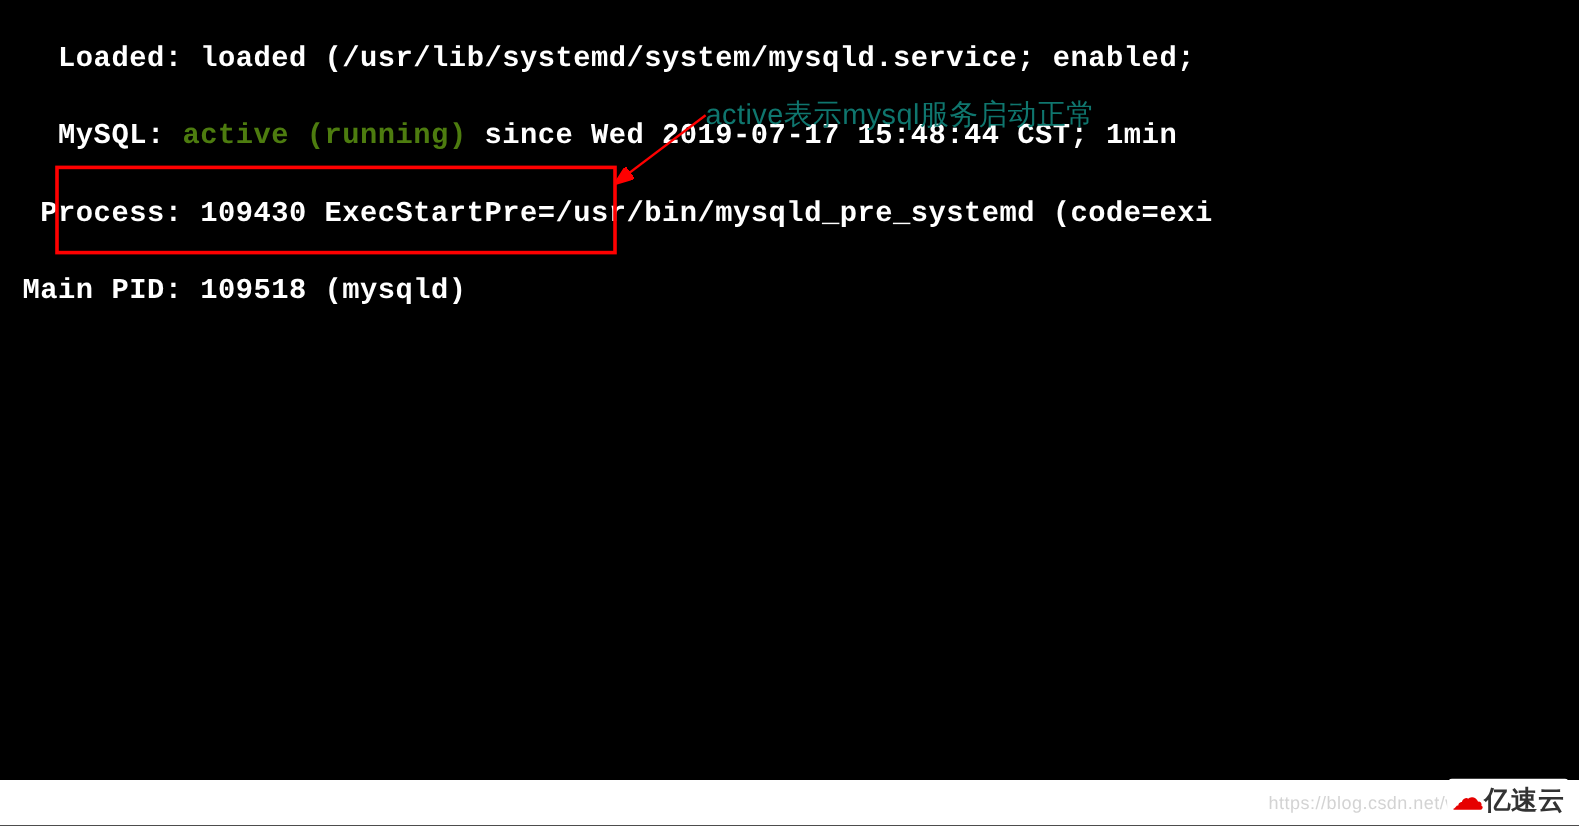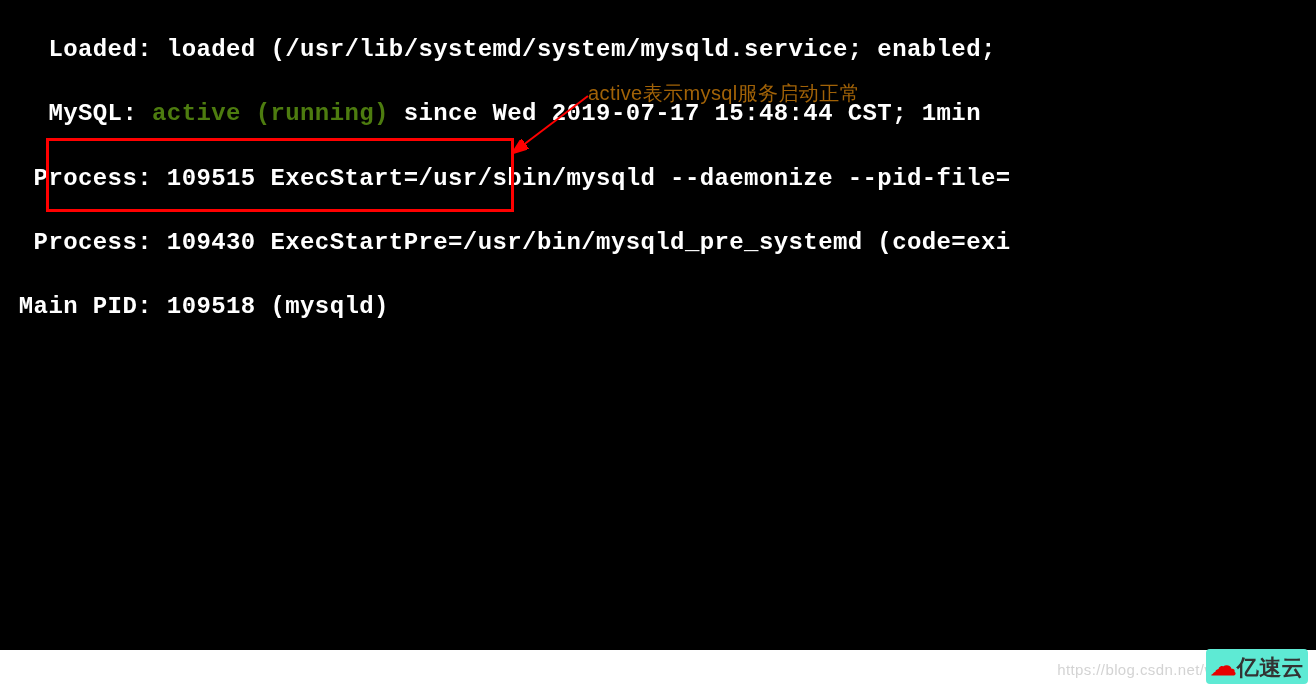--- a/index.html
+++ b/index.html
@@ -28,24 +28,24 @@
     display:inline-block;
     width:12px;height:12px;
     border-radius:50%;
     background:#00ff00;
     vertical-align: middle;
     margin-right: 6px;
     margin-left:14px;
   }
   .annotation {
     position:absolute;
-    color:#a16207;
+    color:#0f766e;
     font-family: sans-serif;
     font-weight: normal;
-    font-size:20px;
+    font-size:24px;
   }
   .arrow {
     position:absolute;
     stroke:#ff0000;
     fill:none;
   }
   .redbox {
     position:absolute;
     border:3px solid #ff0000;
     background:transparent;
@@ -57,43 +57,42 @@
     color:#cccccc;
     font-family: sans-serif;
     font-weight:normal;
     font-size:15px;
     opacity:0.85;
   }
   .logo {
     position:absolute;
     right:8px;
     bottom:4px;
-    font-family: Liberation Sans, sans-serif;
+    font-family: Liberation Serif, serif;
     font-weight:bold;
     font-size:22px;
     color:#333333;
-    background:#5eead4;
+    background:#ffffff;
     border-radius:4px;
     padding:0px 4px;
   }
   .logo .red { color:#e60000; font-size:26px; }
   .whitearea {
     position:absolute;
     left:0; right:0; bottom:0;
     height:38px;
     background:#ffffff;
   }
 </style>
 </head>
 <body>
 
 <div class="terminal">
 <div class="line">   Loaded: loaded (/usr/lib/systemd/system/mysqld.service; enabled;</div>
 <div class="line"><span>   MySQL: </span><span class="green">active (running)</span><span> since Wed 2019-07-17 15:48:44 CST; 1min </span></div>
-<div class="line">  Process: 109515 ExecStart=/usr/sbin/mysqld --daemonize --pid-file=</div>
 <div class="line">  Process: 109430 ExecStartPre=/usr/bin/mysqld_pre_systemd (code=exi</div>
 <div class="line"> Main PID: 109518 (mysqld)</div>
 
 
 
 
 
 
 
 </div>

